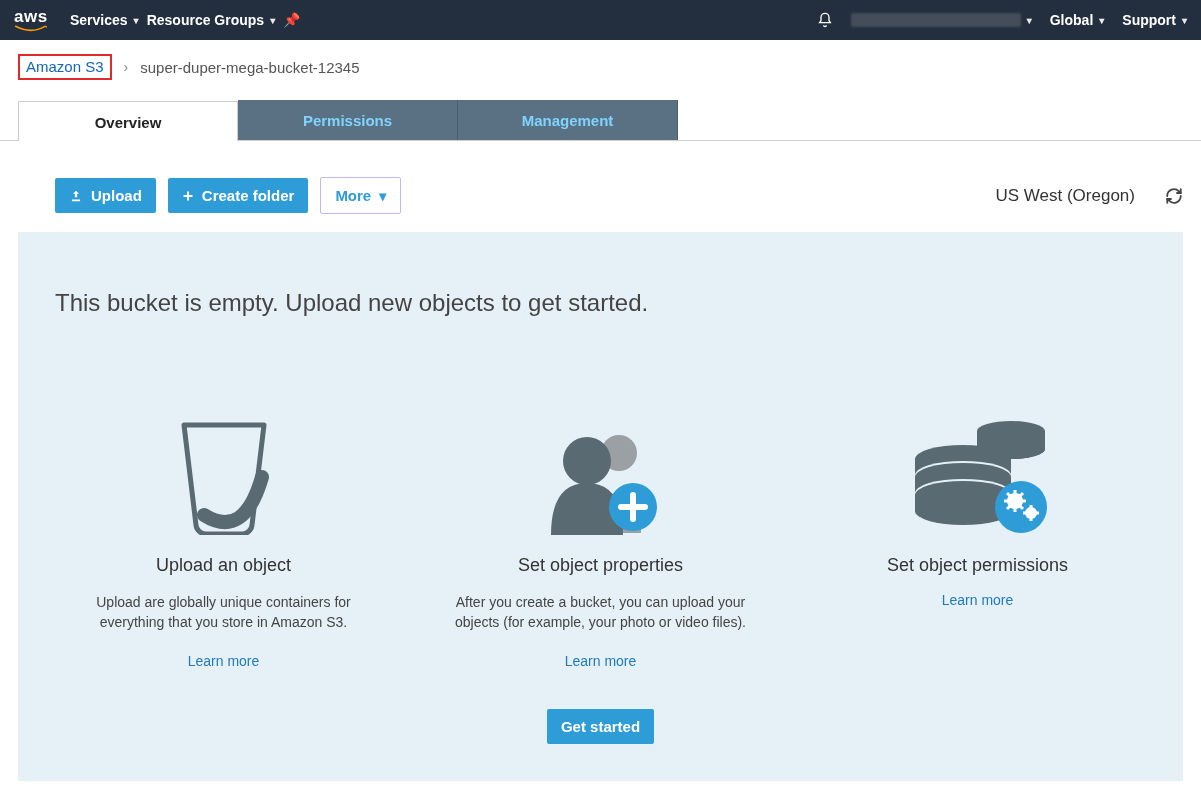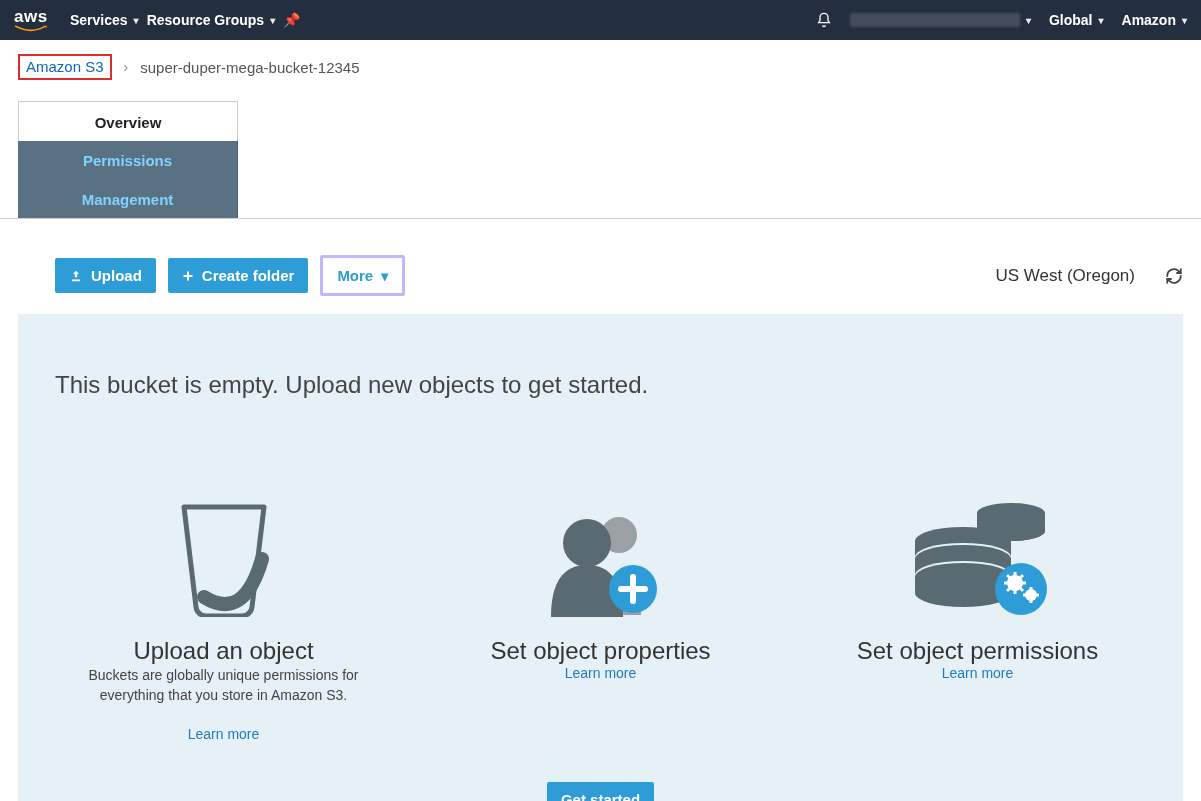--- a/index.html
+++ b/index.html
@@ -55,21 +55,21 @@
   .breadcrumbs .root {
     border: 2px solid #e02b2b;
     padding: 2px 6px;
     line-height: 1.2;
   }
   .breadcrumbs .root a { color: #1166bb; text-decoration: none; }
   .breadcrumbs .sep { color: #888; font-size: 14px; }
   .breadcrumbs .leaf { color: #555; }
 
   
-  .tabs { display: flex; flex-direction: column; }
+  .tabs { display: flex; }
   .tab {
     width: 220px;
     text-align: center;
     padding: 12px 0 10px;
     font-size: 15px;
     cursor: pointer;
   }
   .tab.active {
     background: #fff;
     color: #222;
@@ -97,21 +97,21 @@
   }
   .btn {
     display: inline-flex; align-items: center; gap: 8px;
     padding: 9px 14px;
     font-size: 15px; font-weight: 600;
     border-radius: 2px;
     cursor: pointer;
     user-select: none;
   }
   .btn.primary { background: #2e9cd6; color: #fff; }
-  .btn.outline { background: #fff; color: #2e9cd6; border: 3px solid #c4b5fd; }
+  .btn.outline { background: #fff; color: #2e9cd6; border: 1px solid #c4b5fd; }
   .btn .icon { font-size: 14px; }
 
   .toolbar .spacer { flex: 1; }
   .region { color: #333; font-size: 17px; }
   .refresh { font-size: 18px; color: #555; cursor: pointer; margin-left: 18px; }
 
   
   .panel {
     background: #e6f1f7;
     border: 1px solid #e6f1f7;
@@ -120,21 +120,21 @@
   .panel h2.lead {
     text-align: left;
     font-weight: 400;
     font-size: 24px;
     color: #444;
     margin-bottom: 88px;
   }
   .cards { display: flex; gap: 40px; justify-content: space-between; }
   .card { flex: 1; text-align: center; }
   .card .illus { height: 130px; display: flex; align-items: flex-end; justify-content: center; margin-bottom: 20px; }
-  .card h3 { font-size: 24px; font-weight: 400; color: #333; }
+  .card h3 { font-size: 18px; font-weight: 400; color: #333; margin-bottom: 16px; }
   .card p.desc { font-size: 14px; color: #444; line-height: 1.45; margin: 0 12px 20px; }
   .card a.learn { color: #1f7ac0; text-decoration: none; font-size: 14px; }
 
   .getstarted-row { text-align: center; margin-top: 40px; }
 
   
   svg { display: block; }
 </style>
 </head>
 <body>
@@ -172,21 +172,21 @@
     </span>
     <div class="nav-item">
       <div class="user-blur"></div>
       <span class="caret">▾</span>
     </div>
     <div class="nav-item">
       <span>Global</span>
       <span class="caret">▾</span>
     </div>
     <div class="nav-item">
-      <span>Amazon</span>
+      <span>Support</span>
       <span class="caret">▾</span>
     </div>
   </div>
 </div>
 
 <div class="subhead">
   <div class="breadcrumbs">
     <span class="root">
       <a href="#">Amazon S3</a>
     </span>
@@ -252,21 +252,21 @@
     <div class="cards">
 
       <div class="card">
         <div class="illus">
           <svg width="150" height="120" viewBox="0 0 150 120">
             <path d="M35 10 h80 l-12 100 a10 10 0 0 1 -10 9 h-36 a10 10 0 0 1 -10 -9 z" fill="none" stroke="#5a6a72" stroke-width="5" stroke-linejoin="round"></path>
             <path d="M55 100 q40 25 58 -38" fill="none" stroke="#5a6a72" stroke-width="14" stroke-linecap="round"></path>
           </svg>
         </div>
         <h3>Upload an object</h3>
-        <p class="desc">Buckets are globally unique permissions for everything that you store in Amazon S3.</p>
+        <p class="desc">Upload are globally unique containers for everything that you store in Amazon S3.</p>
         <a href="#" class="learn">Learn more</a>
       </div>
 
       <div class="card">
         <div class="illus">
           <svg width="160" height="120" viewBox="0 0 160 120">
             <g fill="#9aa0a3">
               <circle cx="98" cy="38" r="18"></circle>
               <path d="M76 118 q0 -40 22 -40 q22 0 22 40 z"></path>
             </g>
@@ -275,20 +275,21 @@
               <path d="M30 120 q0 -52 36 -52 q36 0 36 52 z"></path>
             </g>
             <circle cx="112" cy="92" r="24" fill="#2e9cd6"></circle>
             <g stroke="#fff" stroke-width="6" stroke-linecap="round">
               <line x1="112" y1="80" x2="112" y2="104"></line>
               <line x1="100" y1="92" x2="124" y2="92"></line>
             </g>
           </svg>
         </div>
         <h3>Set object properties</h3>
+        <p class="desc">After you create a bucket, you can upload your objects (for example, your photo or video files).</p>
         <a href="#" class="learn">Learn more</a>
       </div>
 
       <div class="card">
         <div class="illus">
           <svg width="170" height="120" viewBox="0 0 170 120">
             <g>
               <ellipse cx="118" cy="16" rx="34" ry="10" fill="#5a6a72"></ellipse>
               <path d="M84 16 v18 a34 10 0 0 0 68 0 v-18" fill="#5a6a72"></path>
               <ellipse cx="118" cy="34" rx="34" ry="10" fill="#5a6a72"></ellipse>

